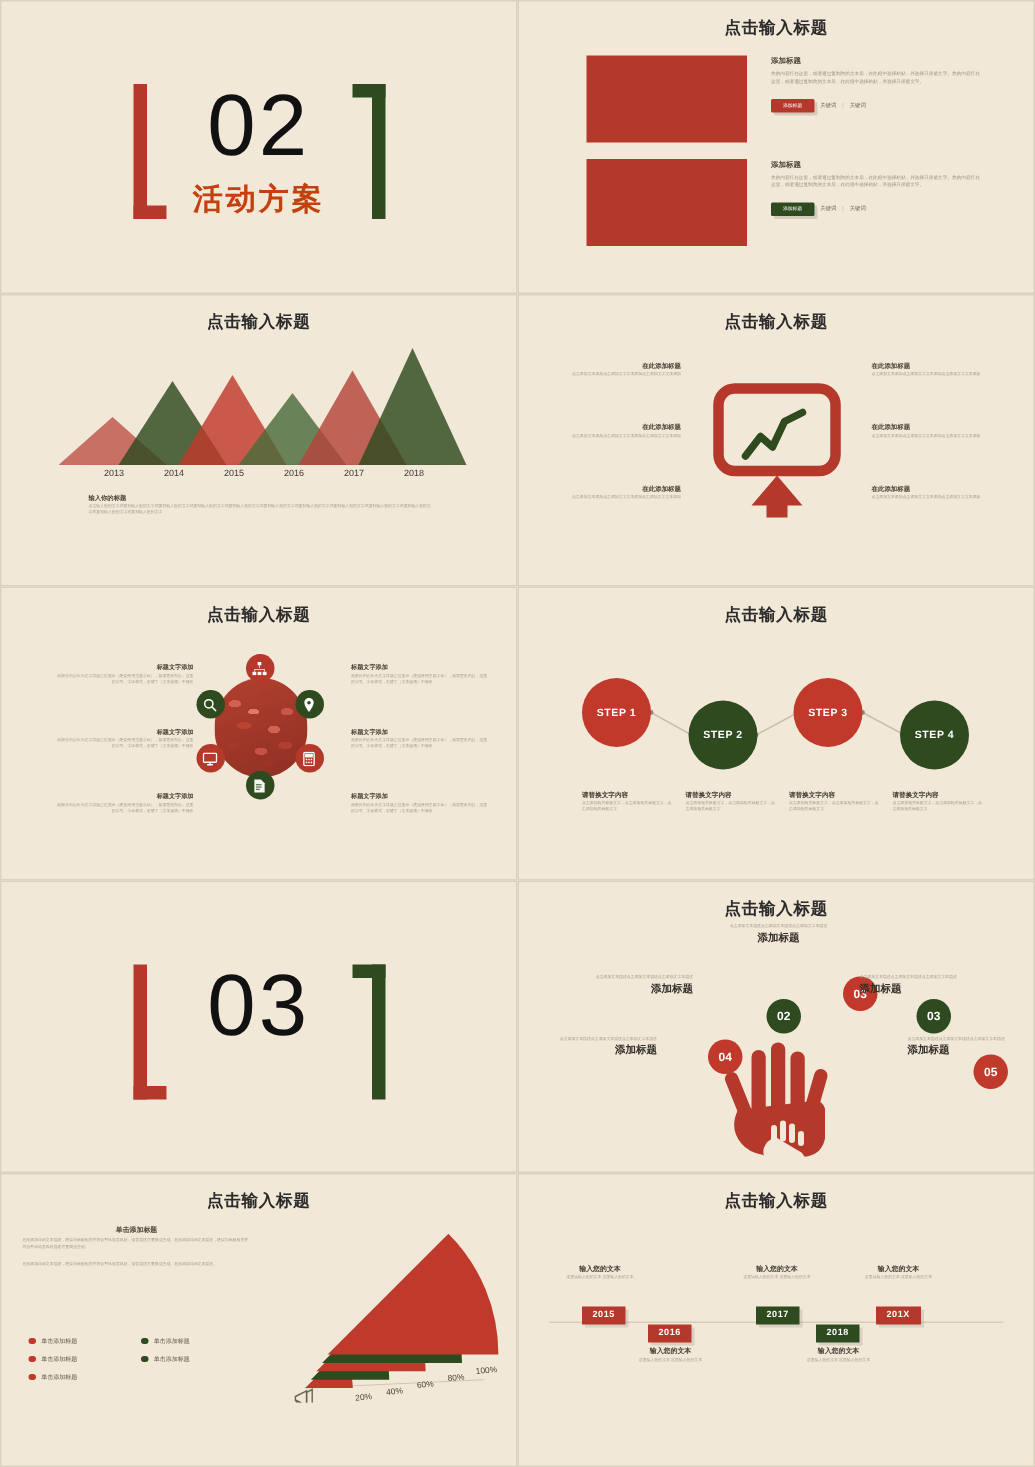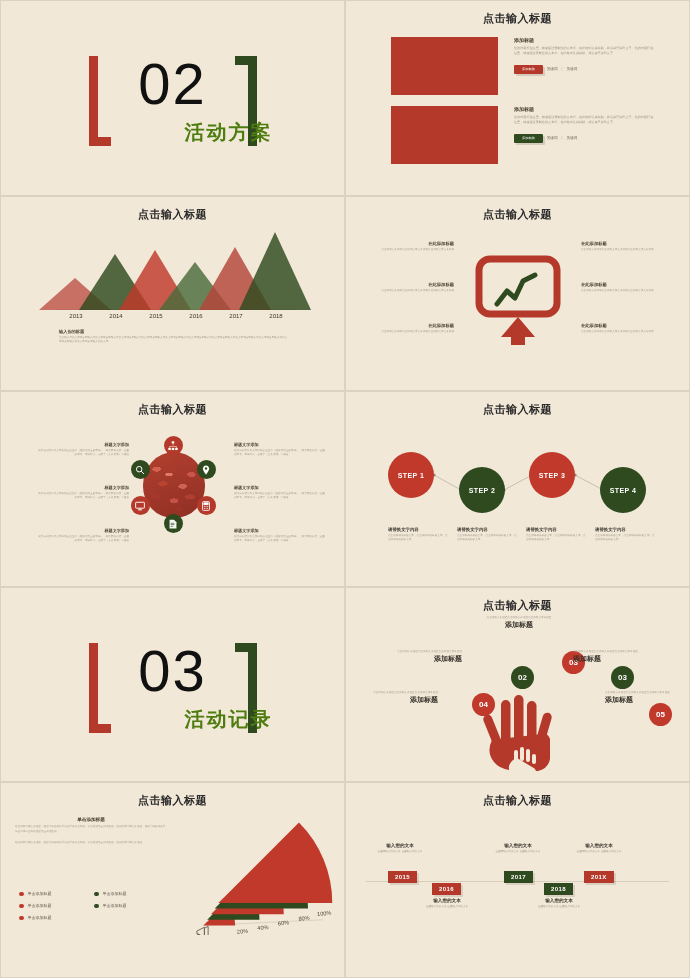--- a/index.html
+++ b/index.html
@@ -36,22 +36,22 @@
   .cover { display:flex; align-items:center; justify-content:center; }
   .cover-inner { position: relative; width: 200px; height: 120px; }
   .bar-l, .bar-r { position:absolute; width:9px; }
   .bar-l { left: 16px;  top: 18px; height: 90px; background:#b5392a; }
   .bar-l::after { content:""; position:absolute; bottom:0; left:0; width:22px; height:9px; background:#b5392a; }
   .bar-r { right: 16px; top: 18px; height: 90px; background:#2e4a1e; }
   .bar-r::before { content:""; position:absolute; top:0; right:0; width:22px; height:9px; background:#2e4a1e; }
   .cover-num { position:absolute; left:0; right:0; top: 12px; text-align:center;
     font-size: 58px; font-weight: 300; color:#111; letter-spacing: 2px;
     font-family:"Liberation Sans","DejaVu Sans",sans-serif; }
-  .cover-cn  { position:absolute; left:0; right:0; bottom: 12px; text-align:right;
-    font-size: 20px; font-weight: bold; color:#4d7c0f; letter-spacing: 2px; }
+  .cover-cn  { position:absolute; left:0; right:0; bottom: 12px; text-align:center;
+    font-size: 20px; font-weight: bold; color:#c2410c; letter-spacing: 2px; }
 
   
   .img-block { position:absolute; background:#b5392a; }
   .ib1 { left: 45px; top: 36px;  width: 107px; height: 58px; }
   .ib2 { left: 45px; top: 105px; width: 107px; height: 58px; }
   .txt-col { position:absolute; left: 168px; width: 140px; }
   .tc1 { top: 36px; }
   .tc2 { top: 105px; }
   .txt-col .sub { margin-bottom: 3px; font-size: 5px; }
   .kw-row { display:flex; align-items:center; gap:4px; margin-top: 9px; }
@@ -360,21 +360,20 @@
       <div class="sub">请替换文字内容</div>
       <div class="micro">点击添加相关标题文字，点击添加相关标题文字，点击添加相关标题文字</div>
     </div>
   </div>
 
   <div class="slide cover">
     <div class="cover-inner">
       <div class="bar-l"></div>
       <div class="bar-r"></div>
       <div class="cover-num">03</div>
-      <div class="cover-cn">活动记录</div>
     </div>
   </div>
 
   <div class="slide">
     <div class="title">点击输入标题</div>
 
     <svg style="position:absolute; left:50%; top:98px; transform:translateX(-50%)" width="96" height="98" viewBox="0 0 96 98">
       <g fill="#b5392a">
         <rect x="18" y="28" width="9" height="34" rx="4.5" transform="rotate(-22 22 45)"></rect>
         <rect x="31" y="14" width="9.5" height="46" rx="4.7"></rect>

